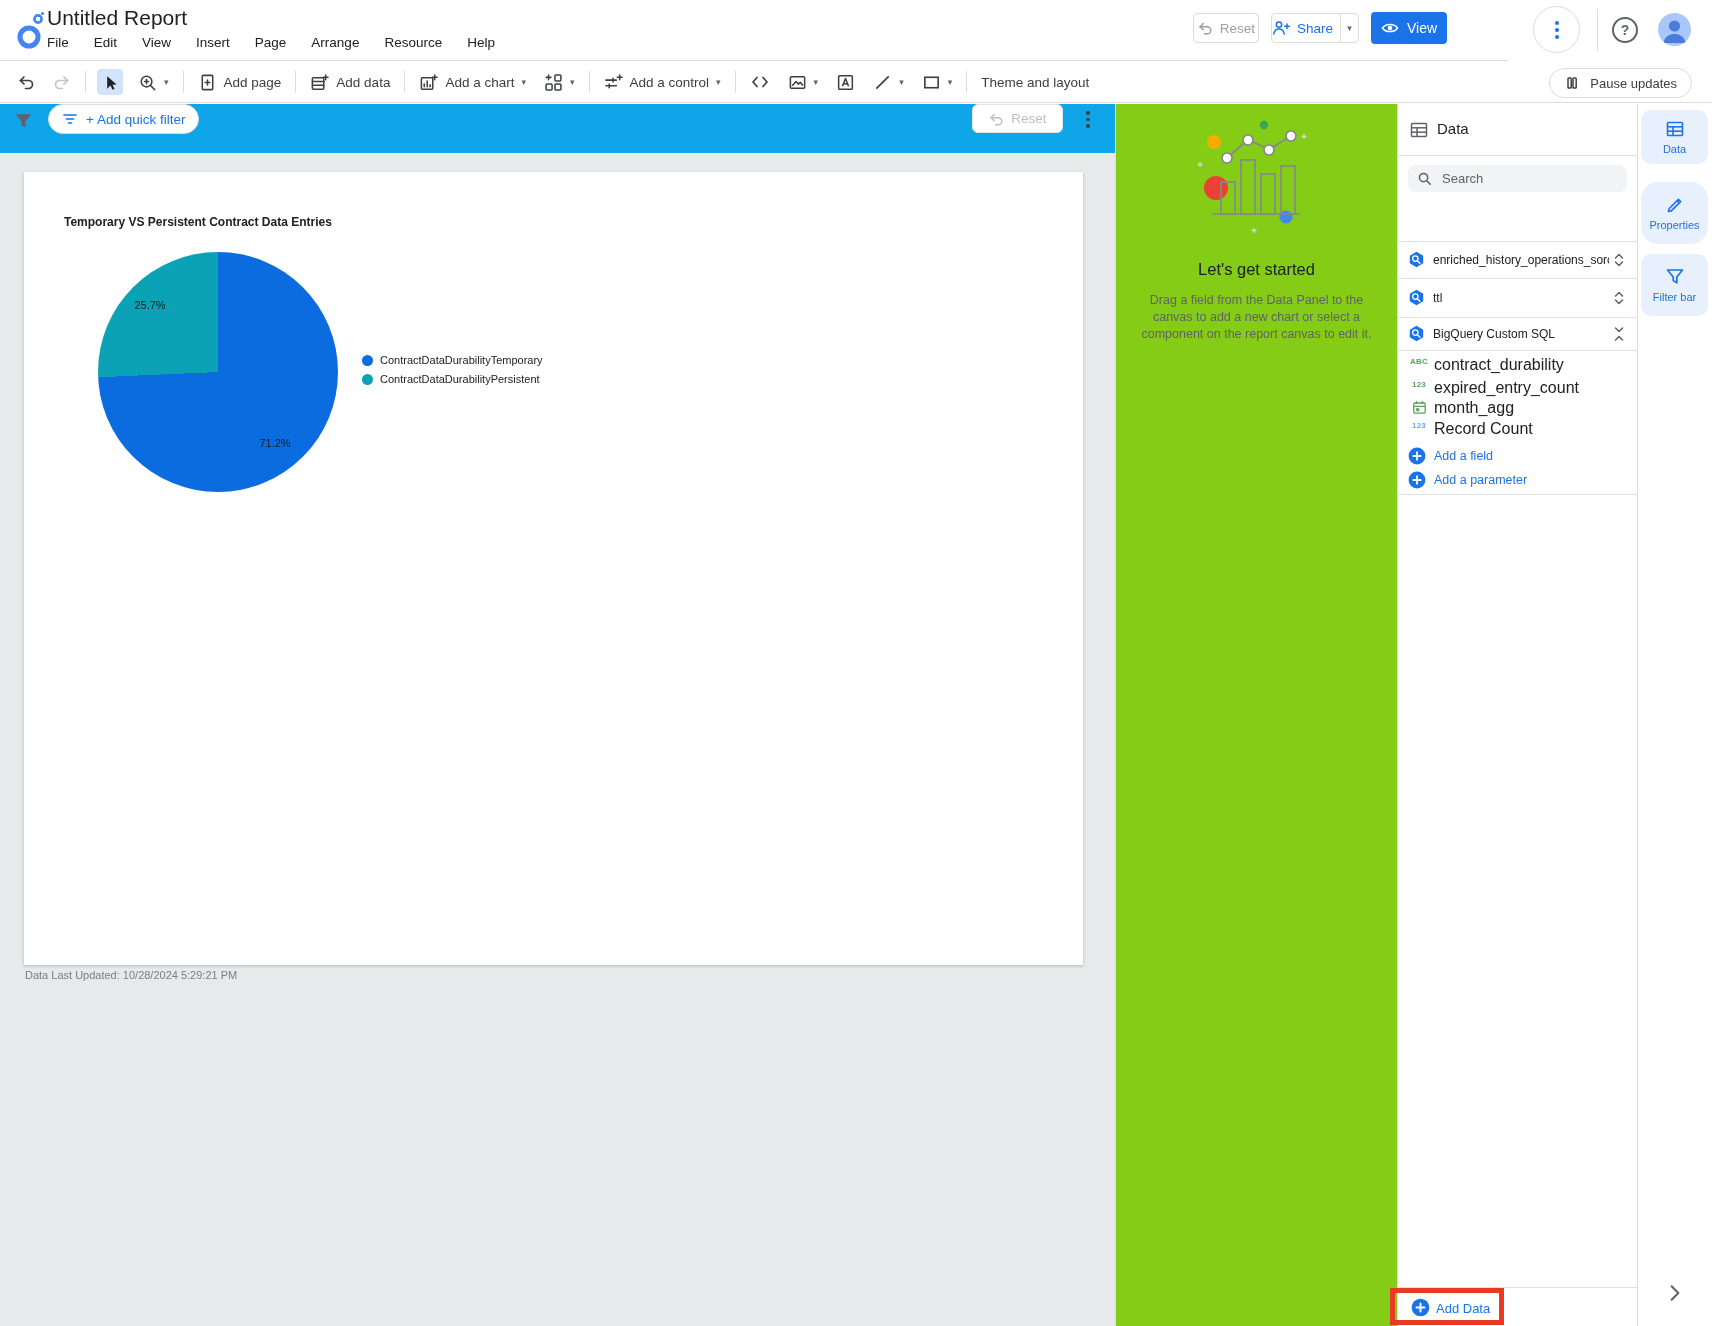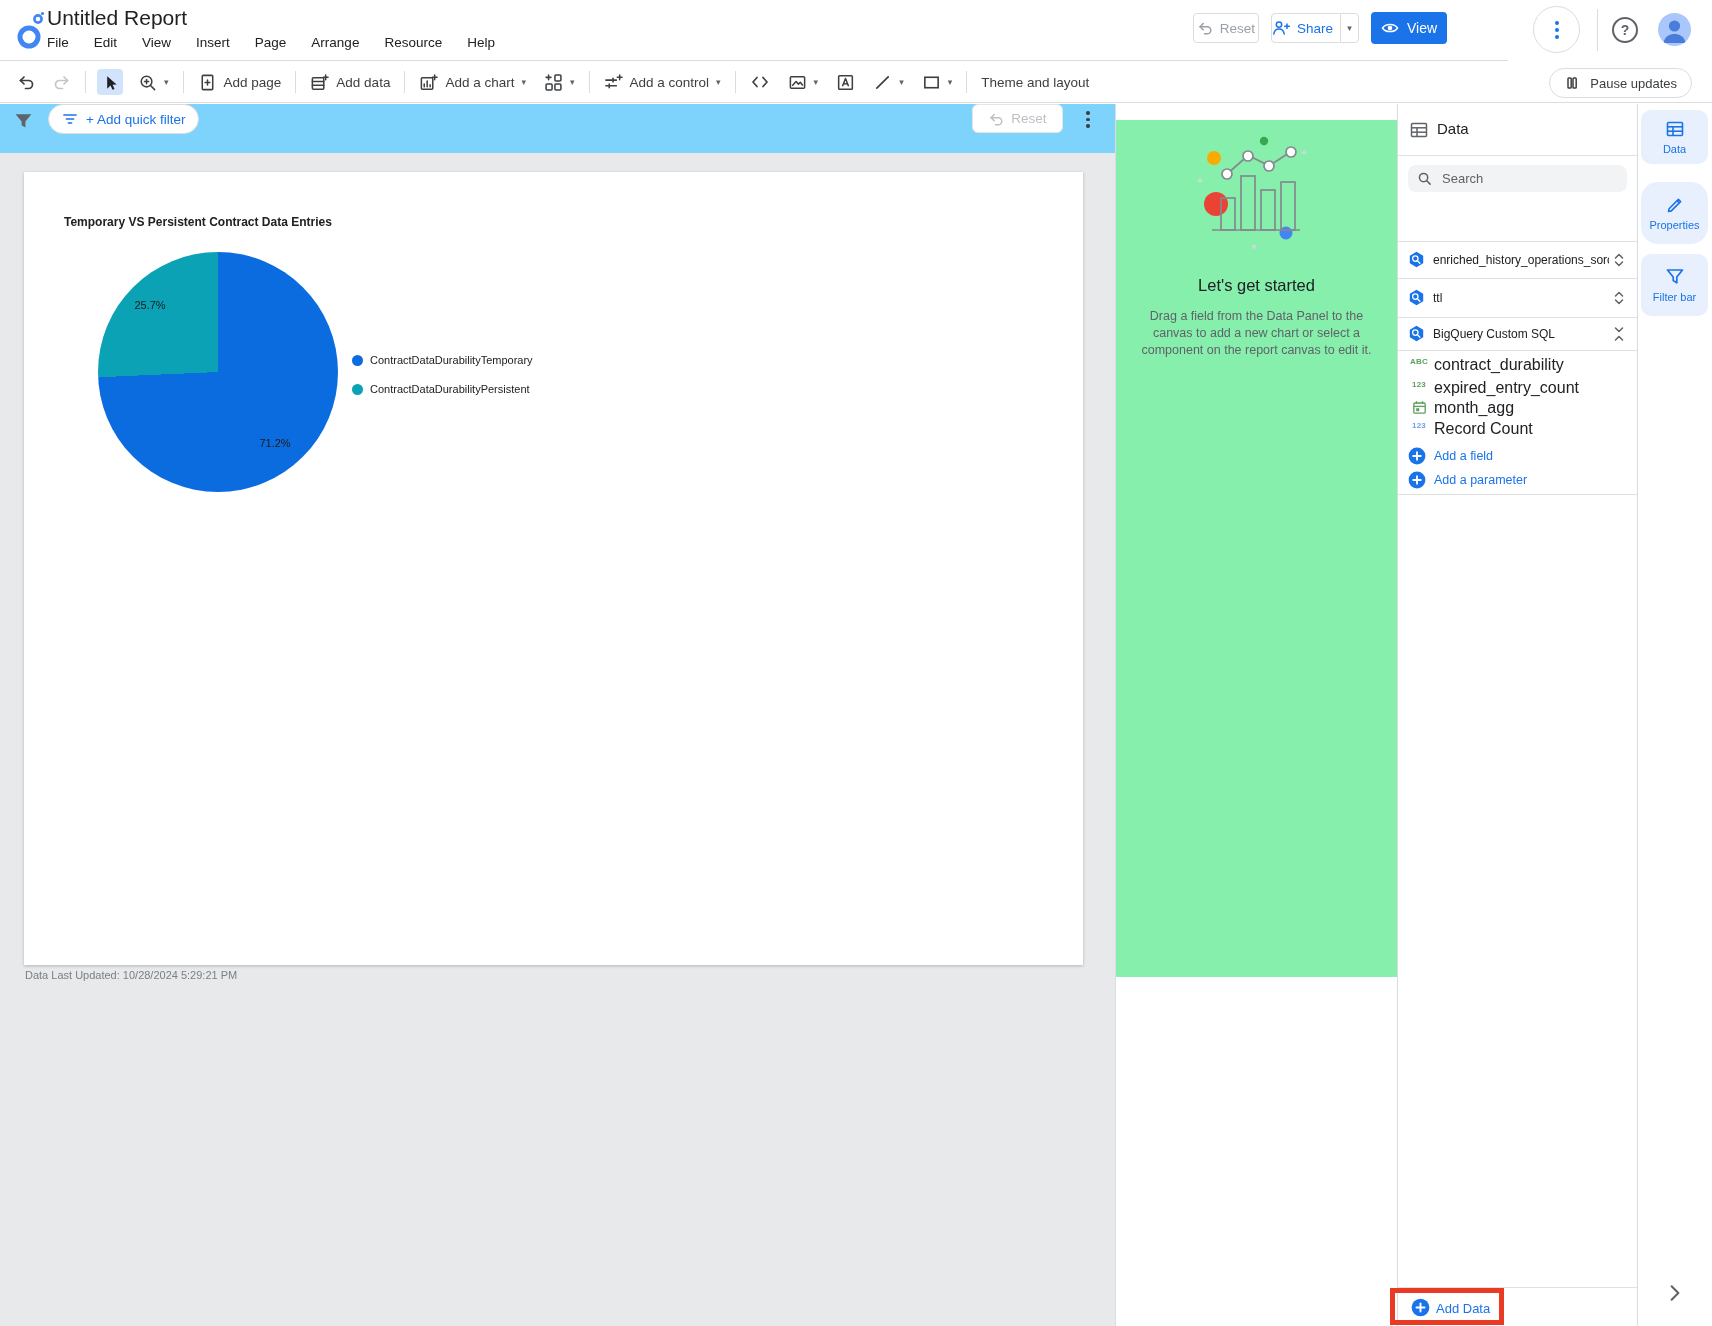--- a/index.html
+++ b/index.html
@@ -37,45 +37,45 @@
   .toolbar { position:absolute; top:62px; left:0; width:1712px; height:41px; background:#fff; border-bottom:1px solid #DADCE0;
              display:flex; align-items:center; padding-left:8px; }
   .titem { display:flex; align-items:center; gap:7px; margin:0 9px; color:#3C4043; font-size:13.5px; white-space:nowrap; }
   .tsep { width:1px; height:22px; background:#DADCE0; margin:0 5px; }
   .caret { font-size:9px; color:#5F6368; }
   .cursor-btn { width:26px; height:26px; background:#D2E3FC; border-radius:4px; display:flex; align-items:center; justify-content:center; margin:0 6px; }
   .pause-pill { position:absolute; right:20px; top:6px; height:30px; border:1px solid #DADCE0; border-radius:16px;
                 padding:0 14px; display:flex; align-items:center; gap:10px; font-size:13px; color:#3C4043; background:#fff; }
 
   
-  .filterstrip { position:absolute; top:104px; left:0; width:1115px; height:49px; background:#7dd3fc; }
+  .filterstrip { position:absolute; top:104px; left:0; width:1115px; height:49px; background:#0ea5e9; }
   .qf-pill { position:absolute; left:48px; top:0; height:30px; border:1px solid #DADCE0; border-radius:16px; background:#fff;
              padding:0 13px; display:flex; align-items:center; gap:8px; font-size:13.5px; font-weight:500; color:#1A73E8; }
   .f-reset { position:absolute; left:972px; top:0; width:91px; height:29px; border:1px solid #E4E5E7; border-radius:6px; background:#fff;
              display:flex; align-items:center; justify-content:center; gap:7px; font-size:13.5px; color:#BCC0C5; }
   .f-dots { position:absolute; left:1084px; top:5px; display:flex; flex-direction:column; gap:3px; align-items:center; padding:2px; }
   .f-dots i { width:3.6px; height:3.6px; background:#3C4043; border-radius:50%; }
 
   
   .workarea { position:absolute; top:153px; left:0; width:1115px; height:1173px; background:#E8E9EB; }
   .canvas { position:absolute; left:24px; top:19px; width:1059px; height:793px; background:#fff; box-shadow:0 1px 3px rgba(60,64,67,.3); }
   .chart-title { position:absolute; left:40px; top:43px; font-size:12px; font-weight:bold; color:#202124; }
   .pie { position:absolute; left:74px; top:80px; width:240px; height:240px; border-radius:50%; }
   .pie-label { position:absolute; transform:translate(-50%,-50%); font-size:11px; color:#1b1b1b; }
-  .legend { position:absolute; left:328px; top:181px; display:flex; flex-direction:column; gap:15px; }
+  .legend { position:absolute; left:338px; top:181px; display:flex; flex-direction:column; gap:5px; }
   .legend-row { display:flex; align-items:center; gap:7px; height:14px; }
   .legend-dot { width:11px; height:11px; border-radius:50%; }
   .legend-label { font-size:11px; color:#202124; }
   .last-updated { position:absolute; left:25px; top:969px; font-size:11px; color:#7A7F85; }
 
   
   .vdiv { position:absolute; top:104px; width:1px; height:1222px; background:#DADCE0; }
 
   
-  .getstarted { position:absolute; left:1116px; top:104px; width:281px; height:857px; background:#86efac;margin-top:16px; }
+  .getstarted { position:absolute; left:1116px; top:104px; width:281px; height:1222px; background:#84cc16; }
   .gs-illus { position:absolute; left:78px; top:14px; }
   .gs-head { position:absolute; left:0; top:156px; width:281px; text-align:center; font-size:16.5px; color:#202124; }
   .gs-body { position:absolute; left:16px; top:188px; width:249px; text-align:center; font-size:12.5px; line-height:17px; color:#5F6368; }
 
   
   .datapanel { position:absolute; left:1398px; top:104px; width:239px; height:1222px; background:#fff; }
   .dp-title { position:absolute; left:39px; top:16px; font-size:15px; color:#202124; }
   .dp-hicon { position:absolute; left:11px; top:16px; }
   .hdiv { position:absolute; left:0; width:239px; height:1px; background:#E0E0E0; }
   .dp-search { position:absolute; left:10px; top:61px; width:219px; height:27px; background:#F1F3F4; border-radius:8px;

